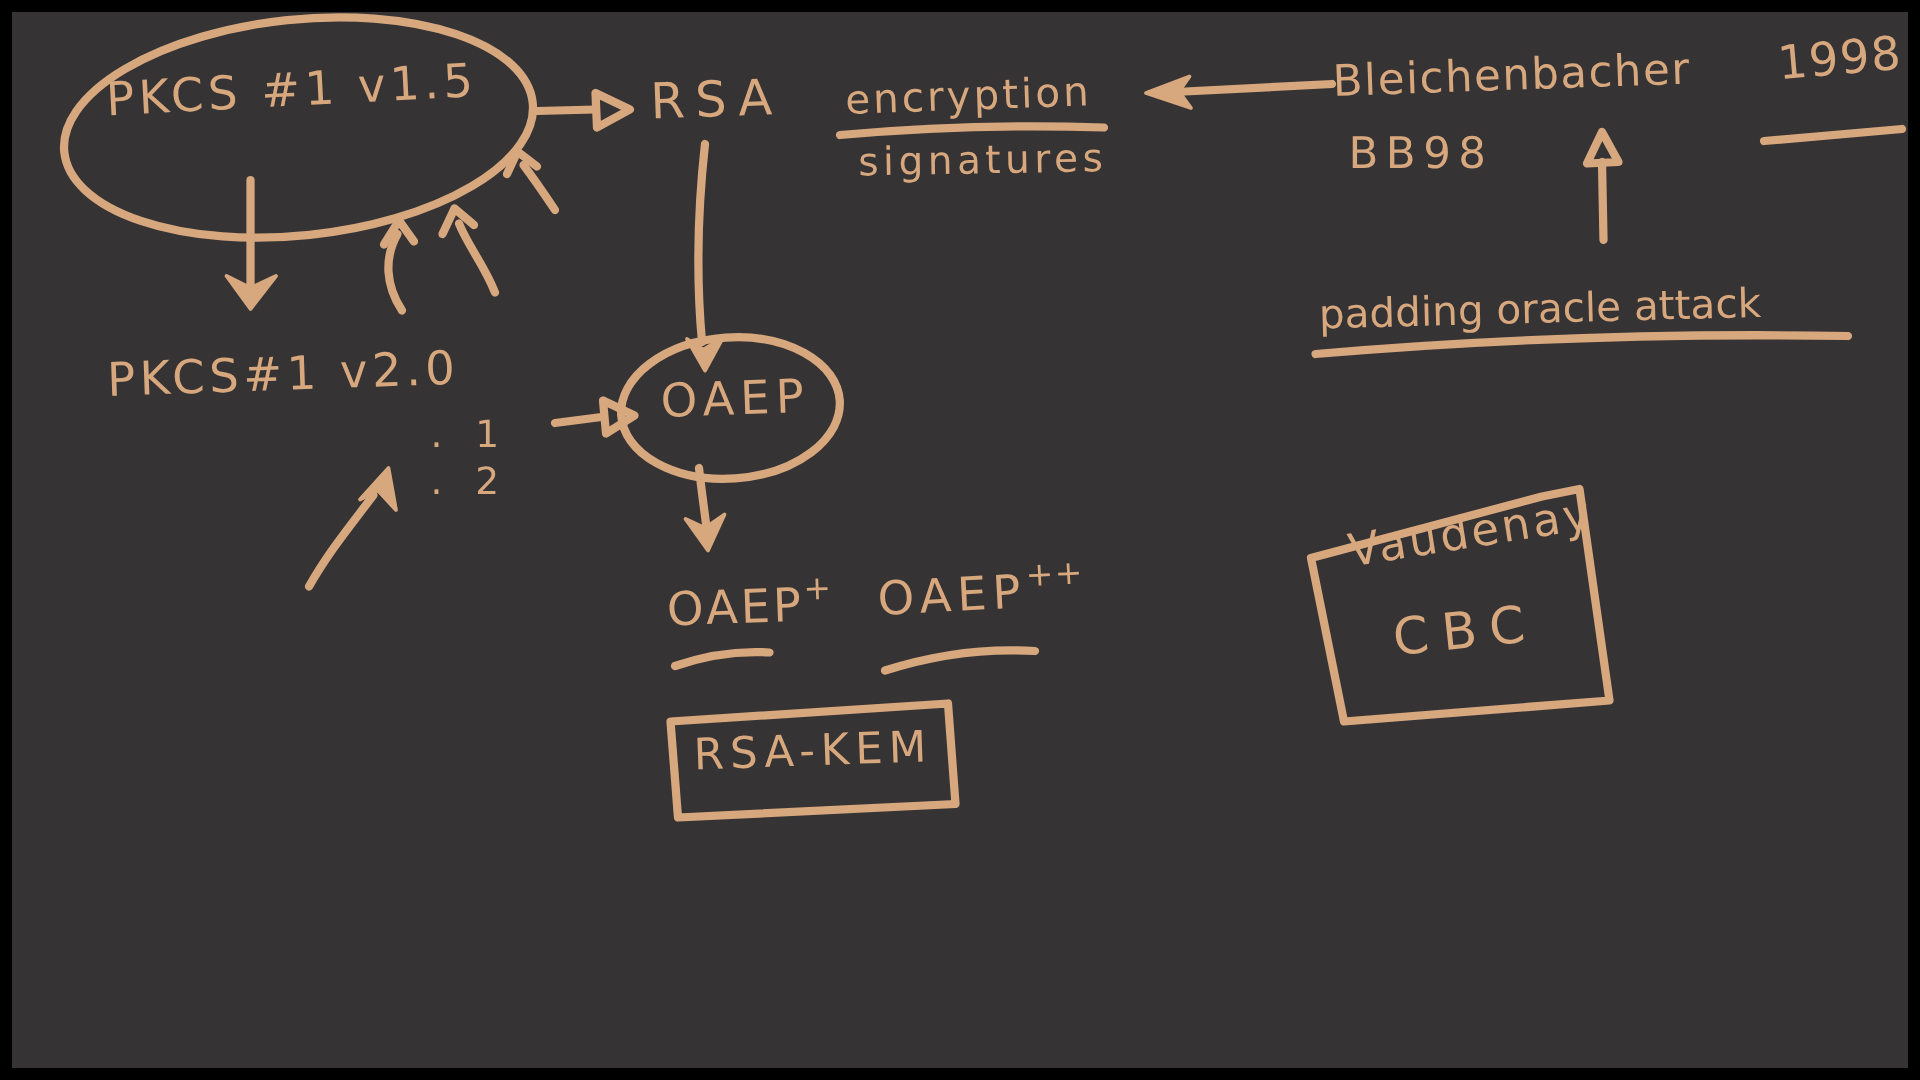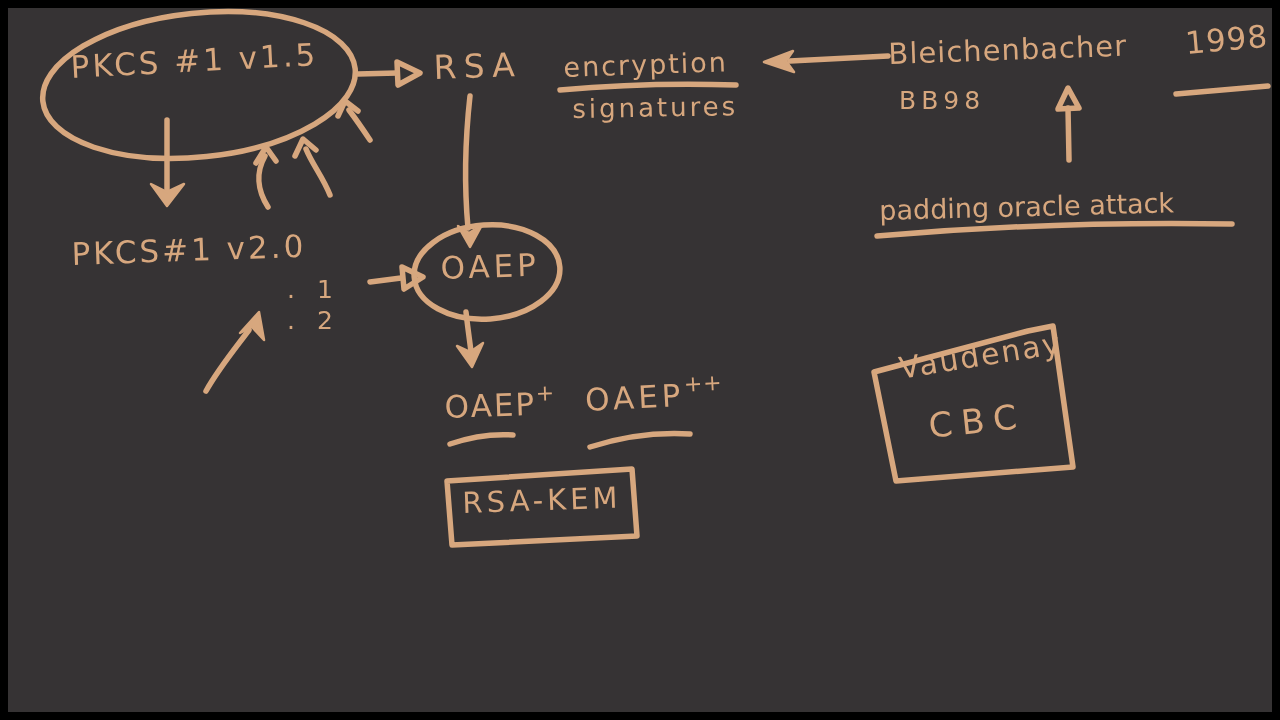--- a/index.html
+++ b/index.html
@@ -38,21 +38,21 @@
     line-height: 1;
     transform-origin: left top;
   }
   
   .pkcs1v15   { left: 62px;  top: 44px;  font-size: 31px; letter-spacing: 3px; transform: rotate(-3deg); }
   .rsa        { left: 425px; top: 43px;  font-size: 33px; letter-spacing: 7px; transform: rotate(-2deg); }
   .encryption { left: 555px; top: 46px;  font-size: 27px; letter-spacing: 2px; transform: rotate(-2deg); }
   .signatures { left: 564px; top: 88px;  font-size: 26px; letter-spacing: 3px; transform: rotate(-1deg); }
   .bleich     { left: 880px; top: 32px;  font-size: 29px; letter-spacing: 1px; transform: rotate(-2deg); }
   .year1998   { left: 1176px; top: 20px; font-size: 31px; letter-spacing: 1px; transform: rotate(-5deg); }
-  .bb98       { left: 891px; top: 80px;  font-size: 25px; letter-spacing: 5px; }
+  .bb98       { left: 891px; top: 80px;  font-size: 29px; letter-spacing: 5px; }
   .padding    { left: 871px; top: 189px; font-size: 27px; letter-spacing: 0px; transform: rotate(-1.5deg); }
   .pkcs1v20   { left: 63px;  top: 231px; font-size: 31px; letter-spacing: 3px; transform: rotate(-2deg); }
   .v21        { left: 279px; top: 269px; font-size: 25px; letter-spacing: 7px; }
   .v22        { left: 279px; top: 300px; font-size: 25px; letter-spacing: 7px; }
   .oaep       { left: 432px; top: 245px; font-size: 31px; letter-spacing: 4px; transform: rotate(-2deg); }
   .oaepplus   { left: 436px; top: 378px; font-size: 31px; letter-spacing: 2px; transform: rotate(-2deg); }
   .oaeppp     { left: 576px; top: 371px; font-size: 31px; letter-spacing: 4px; transform: rotate(-3deg); }
   .rsakem     { left: 454px; top: 481px; font-size: 29px; letter-spacing: 4px; transform: rotate(-2deg); }
   .vaudenay   { left: 889px; top: 346px; font-size: 30px; letter-spacing: 2px; transform: rotate(-9deg); }
   .cbc        { left: 919px; top: 401px; font-size: 34px; letter-spacing: 9px; transform: rotate(-6deg); }

